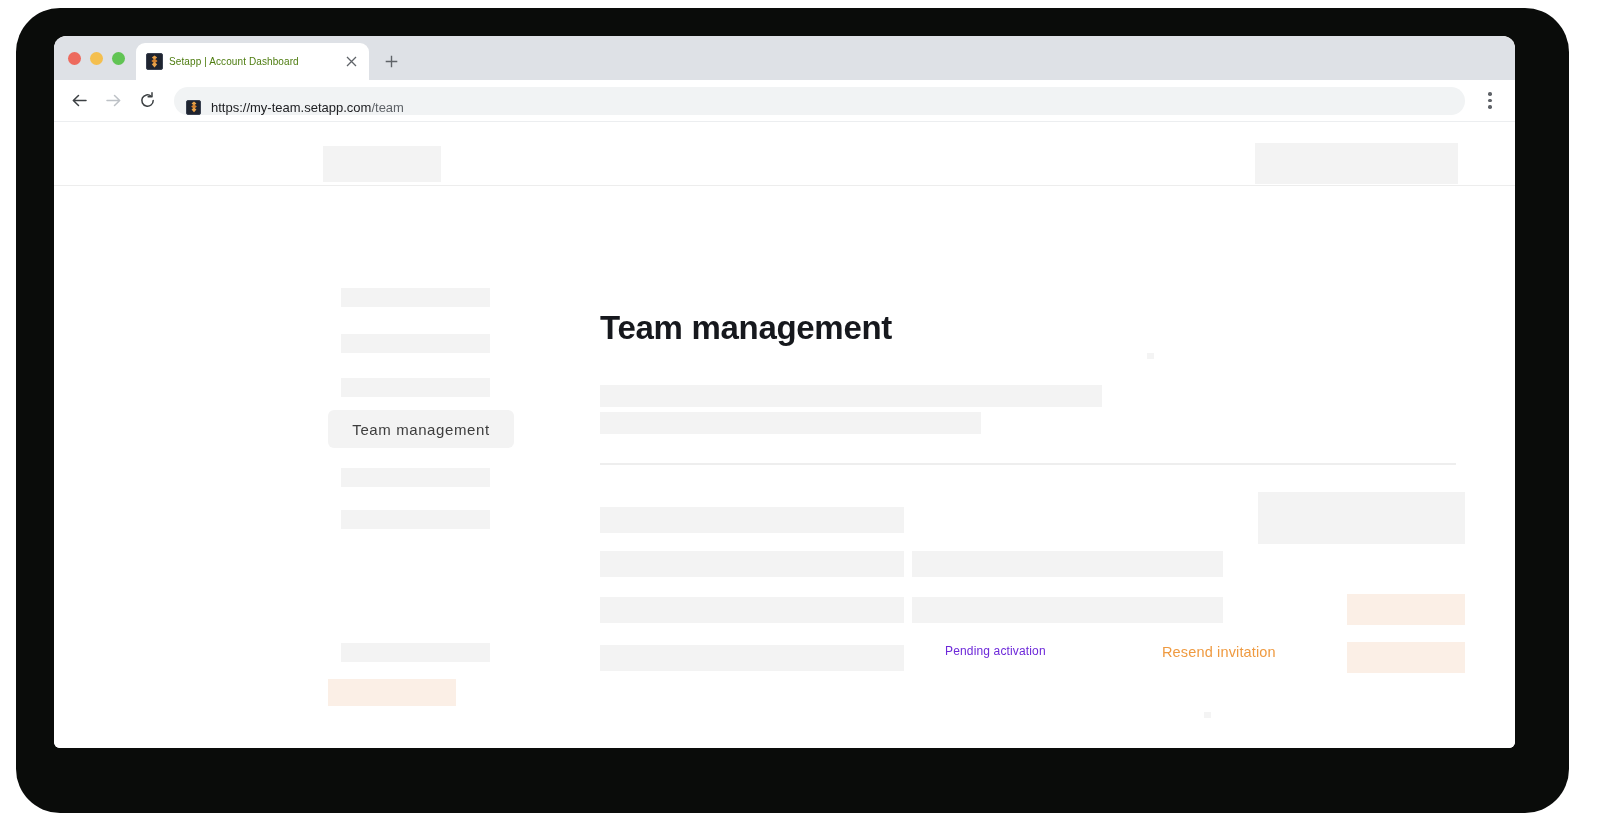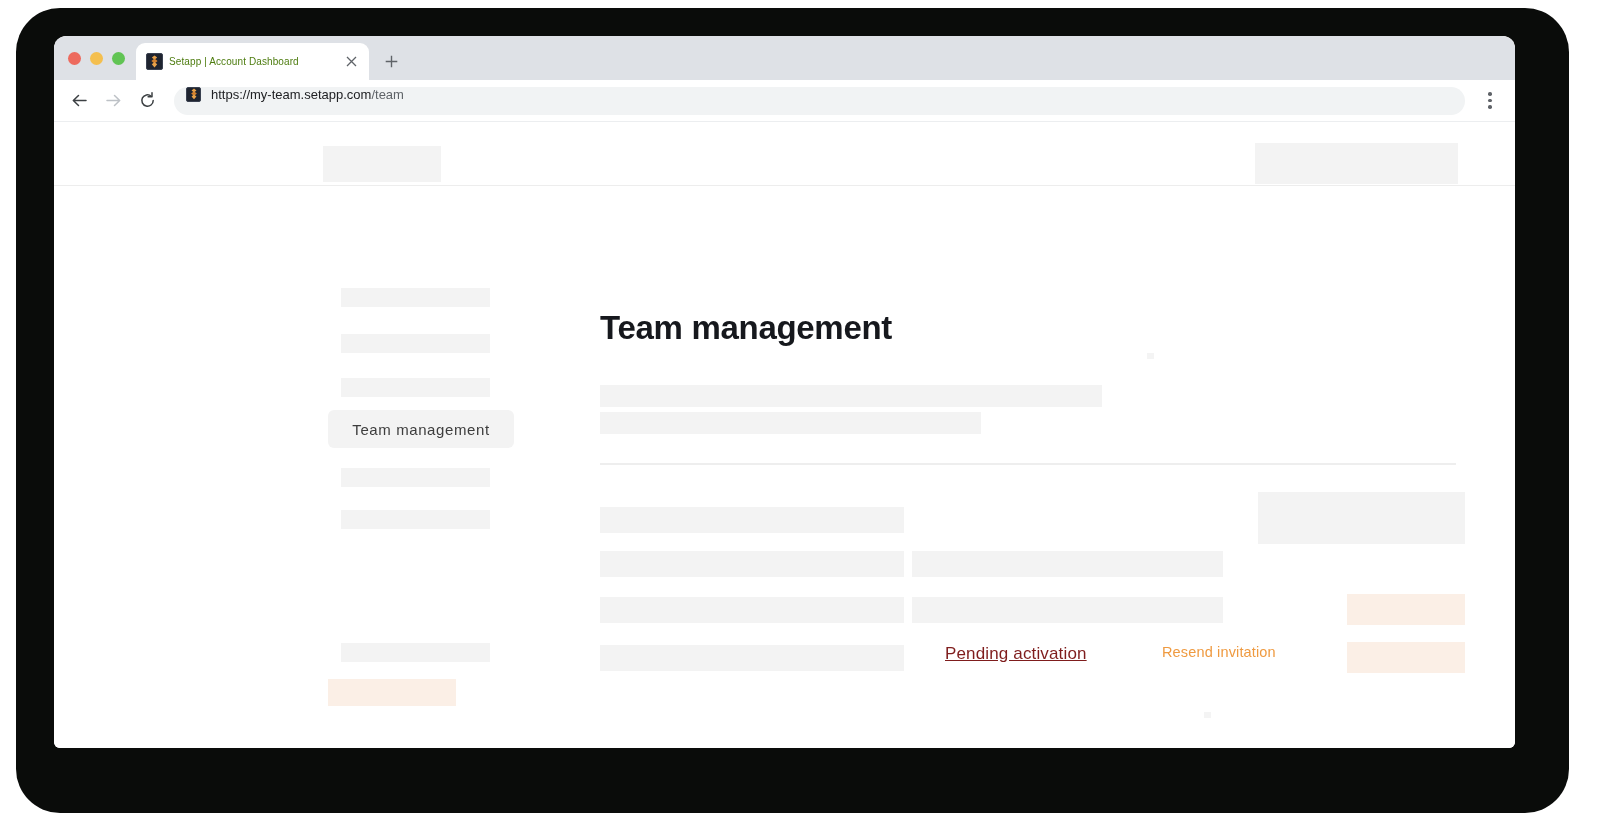--- a/index.html
+++ b/index.html
@@ -120,21 +120,21 @@
     flex: 0 0 auto;
     margin-right: 4px;
   }
   .nav-btn.disabled { color: #bdc1c6; }
   .omnibox {
     flex: 1 1 auto;
     height: 28px;
     background: #f1f3f4;
     border-radius: 14px;
     display: flex;
-    align-items: flex-start;
+    align-items: flex-end;
     padding: 0 12px;
     margin-left: 8px;
     margin-right: 14px;
     overflow: hidden;
   }
   .omni-favicon {
     width: 15px; height: 15px;
     border-radius: 2px;
     background: #1f2430;
     display: flex; align-items: center; justify-content: center;
@@ -246,25 +246,24 @@
 
   .main-divider {
     position: absolute;
     left: 546px; top: 276px;
     width: 856px; height: 2px;
     background: #eeeeee;
   }
 
   .cell-text {
     position: absolute;
-    font-size: 17px;
-    color: #7f1d1d;
+    font-size: 12px;
+    color: #6d28d9;
     white-space: nowrap;
     letter-spacing: 0.15px;
-    text-decoration: underline;
   }
   .cell-link {
     position: absolute;
     font-size: 14.5px;
     color: #ef9a40;
     white-space: nowrap;
     letter-spacing: 0.15px;
   }
   .micro-dot {
     position: absolute;

